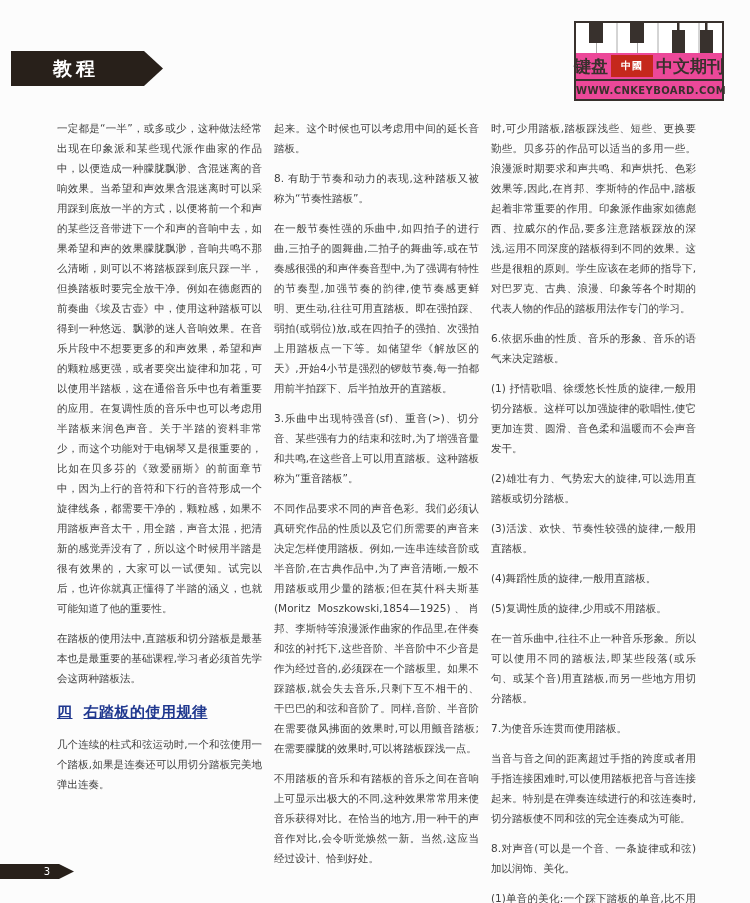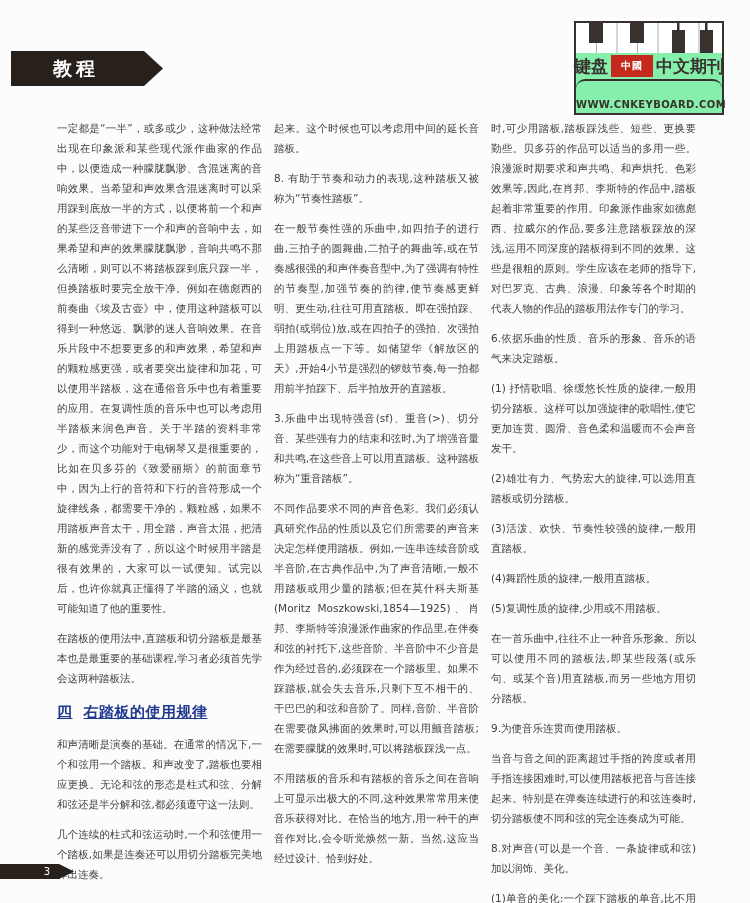--- a/index.html
+++ b/index.html
@@ -19,38 +19,37 @@
     background:var(--ink);
     clip-path:polygon(0 0,133px 0,152px 50%,133px 100%,0 100%);
     display:flex;align-items:center;justify-content:center;
   }
   .banner .label{
     color:#fff;font-size:19px;letter-spacing:4px;padding-right:22px;font-weight:bold;
   }
   
   .logo{
     position:absolute;top:21px;right:26px;width:150px;
-    border:2px solid var(--logoink);background:#86efac;
+    border:2px solid var(--logoink);background:#ec4899;
   }
   .keys{height:30px;display:block;}
   .brand{
     display:flex;align-items:center;justify-content:center;gap:3px;
     height:26px;font-weight:bold;color:var(--logoink);font-size:17px;
     padding:0 2px;white-space:nowrap;
   }
   .seal{
     background:var(--red);color:#fff;min-width:42px;height:22px;
     display:inline-flex;align-items:center;justify-content:center;
     font-size:10px;letter-spacing:1px;
   }
   .url{
     border-top:2px solid var(--logoink);text-align:center;font-weight:bold;
-    font-size:10px;letter-spacing:0.4px;padding:18px 0 3px;color:var(--logoink);
+    font-size:10px;letter-spacing:0.4px;padding:4px 0 3px;color:var(--logoink);
     white-space:nowrap;
-    border-radius:9px;
   }
   
   .columns{
     position:absolute;left:57px;top:118px;width:639px;
     display:flex;gap:12px;
   }
   .col{
     width:205px;font-size:10.5px;line-height:20px;
     text-align:justify;color:var(--text);
   }
@@ -103,21 +102,20 @@
   </div>
 
   <div class="columns">
 
     <div class="col">
       <p>一定都是“一半”，或多或少，这种做法经常出现在印象派和某些现代派作曲家的作品中，以便造成一种朦胧飘渺、含混迷离的音响效果。当希望和声效果含混迷离时可以采用踩到底放一半的方式，以便将前一个和声的某些泛音带进下一个和声的音响中去，如果希望和声的效果朦胧飘渺，音响共鸣不那么清晰，则可以不将踏板踩到底只踩一半，但换踏板时要完全放干净。例如在德彪西的前奏曲《埃及古壶》中，使用这种踏板可以得到一种悠远、飘渺的迷人音响效果。在音乐片段中不想要更多的和声效果，希望和声的颗粒感更强，或者要突出旋律和加花，可以使用半踏板，这在通俗音乐中也有着重要的应用。在复调性质的音乐中也可以考虑用半踏板来润色声音。关于半踏的资料非常少，而这个功能对于电钢琴又是很重要的，比如在贝多芬的《致爱丽斯》的前面章节中，因为上行的音符和下行的音符形成一个旋律线条，都需要干净的，颗粒感，如果不用踏板声音太干，用全踏，声音太混，把清新的感觉弄没有了，所以这个时候用半踏是很有效果的，大家可以一试便知。试完以后，也许你就真正懂得了半踏的涵义，也就可能知道了他的重要性。</p>
       <p>在踏板的使用法中,直踏板和切分踏板是最基本也是最重要的基础课程,学习者必须首先学会这两种踏板法。</p>
       <h2 class="heading">
         <span class="hnum">四</span><span>右踏板的使用规律</span>
       </h2>
-      <p>和声清晰是演奏的基础。在通常的情况下,一个和弦用一个踏板。和声改变了,踏板也要相应更换。无论和弦的形态是柱式和弦、分解和弦还是半分解和弦,都必须遵守这一法则。</p>
       <p>几个连续的柱式和弦运动时,一个和弦使用一个踏板,如果是连奏还可以用切分踏板完美地弹出连奏。</p>
 
     </div>
 
     <div class="col">
       <p>起来。这个时候也可以考虑用中间的延长音踏板。</p>
       <p>8. 有助于节奏和动力的表现,这种踏板又被称为“节奏性踏板”。</p>
       <p>在一般节奏性强的乐曲中,如四拍子的进行曲,三拍子的圆舞曲,二拍子的舞曲等,或在节奏感很强的和声伴奏音型中,为了强调有特性的节奏型,加强节奏的韵律,使节奏感更鲜明、更生动,往往可用直踏板。即在强拍踩、弱拍(或弱位)放,或在四拍子的强拍、次强拍上用踏板点一下等。如储望华《解放区的天》,开始4小节是强烈的锣鼓节奏,每一拍都用前半拍踩下、后半拍放开的直踏板。</p>
       <p>3.乐曲中出现特强音(sf)、重音(&gt;)、切分音、某些强有力的结束和弦时,为了增强音量和共鸣,在这些音上可以用直踏板。这种踏板称为“重音踏板”。</p>
       <p>不同作品要求不同的声音色彩。我们必须认真研究作品的性质以及它们所需要的声音来决定怎样使用踏板。例如,一连串连续音阶或半音阶,在古典作品中,为了声音清晰,一般不用踏板或用少量的踏板;但在莫什科夫斯基(Moritz Moszkowski,1854—1925)、肖邦、李斯特等浪漫派作曲家的作品里,在伴奏和弦的衬托下,这些音阶、半音阶中不少音是作为经过音的,必须踩在一个踏板里。如果不踩踏板,就会失去音乐,只剩下互不相干的、干巴巴的和弦和音阶了。同样,音阶、半音阶在需要微风拂面的效果时,可以用颤音踏板;在需要朦胧的效果时,可以将踏板踩浅一点。</p>
@@ -127,21 +125,21 @@
 
     <div class="col">
       <p>时,可少用踏板,踏板踩浅些、短些、更换要勤些。贝多芬的作品可以适当的多用一些。浪漫派时期要求和声共鸣、和声烘托、色彩效果等,因此,在肖邦、李斯特的作品中,踏板起着非常重要的作用。印象派作曲家如德彪西、拉威尔的作品,要多注意踏板踩放的深浅,运用不同深度的踏板得到不同的效果。这些是很粗的原则。学生应该在老师的指导下,对巴罗克、古典、浪漫、印象等各个时期的代表人物的作品的踏板用法作专门的学习。</p>
       <p>6.依据乐曲的性质、音乐的形象、音乐的语气来决定踏板。</p>
       <p>(1) 抒情歌唱、徐缓悠长性质的旋律,一般用切分踏板。这样可以加强旋律的歌唱性,使它更加连贯、圆滑、音色柔和温暖而不会声音发干。</p>
       <p>(2)雄壮有力、气势宏大的旋律,可以选用直踏板或切分踏板。</p>
       <p>(3)活泼、欢快、节奏性较强的旋律,一般用直踏板。</p>
       <p>(4)舞蹈性质的旋律,一般用直踏板。</p>
       <p>(5)复调性质的旋律,少用或不用踏板。</p>
       <p>在一首乐曲中,往往不止一种音乐形象。所以可以使用不同的踏板法,即某些段落(或乐句、或某个音)用直踏板,而另一些地方用切分踏板。</p>
-      <p>9.为使音乐连贯而使用踏板。</p>
+      <p>7.为使音乐连贯而使用踏板。</p>
       <p>当音与音之间的距离超过手指的跨度或者用手指连接困难时,可以使用踏板把音与音连接起来。特别是在弹奏连续进行的和弦连奏时,切分踏板使不同和弦的完全连奏成为可能。</p>
       <p>8.对声音(可以是一个音、一条旋律或和弦)加以润饰、美化。</p>
       <p>(1)单音的美化:一个踩下踏板的单音,比不用踏板更为圆润,音量也微微增大。特别是当单音的连奏旋律以一个慢或中速的速度出现而又没有伴奏时,使用踏板可以避免声音太干。在决定是一个音符还是几个音符用一个踏板时,必须考虑速度、力度和音域。音域较低、速度不快时,可以每个音符都使用一个踏板。音域不太低、力度层次也不太强、走动较快的单音旋律,则应当用更长的踏板(几个音一个踏板)。</p>
     </div>
 
   </div>
 
   <div class="pagenum">
     <span>3</span>
   </div>

